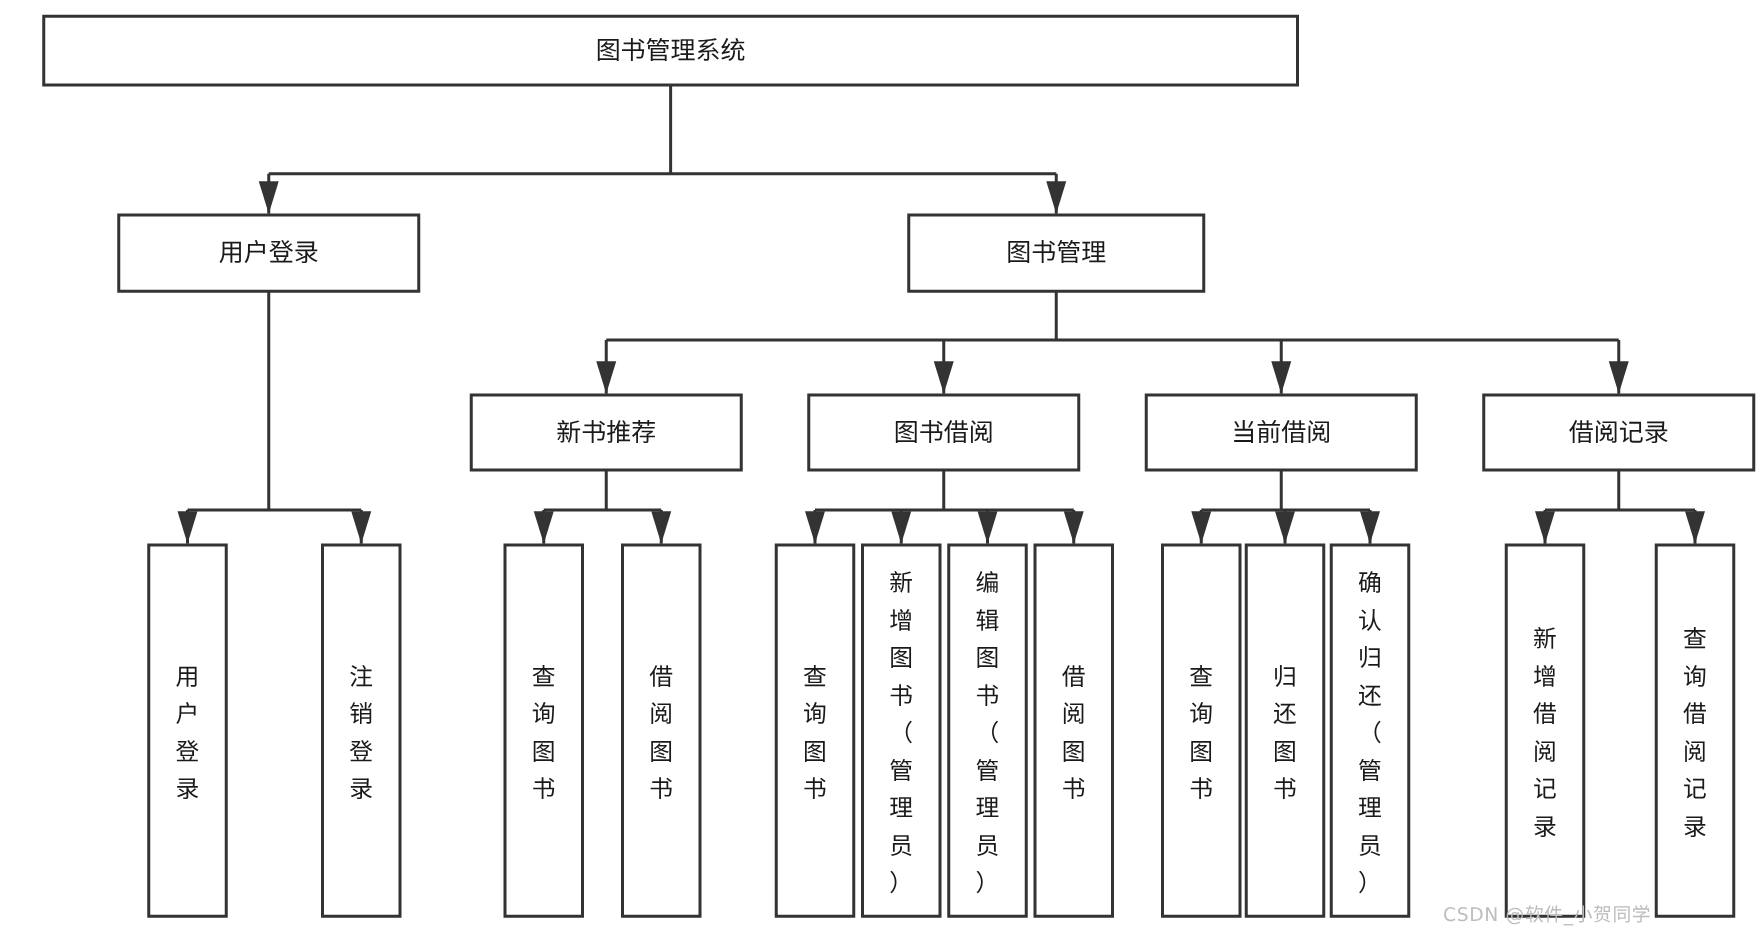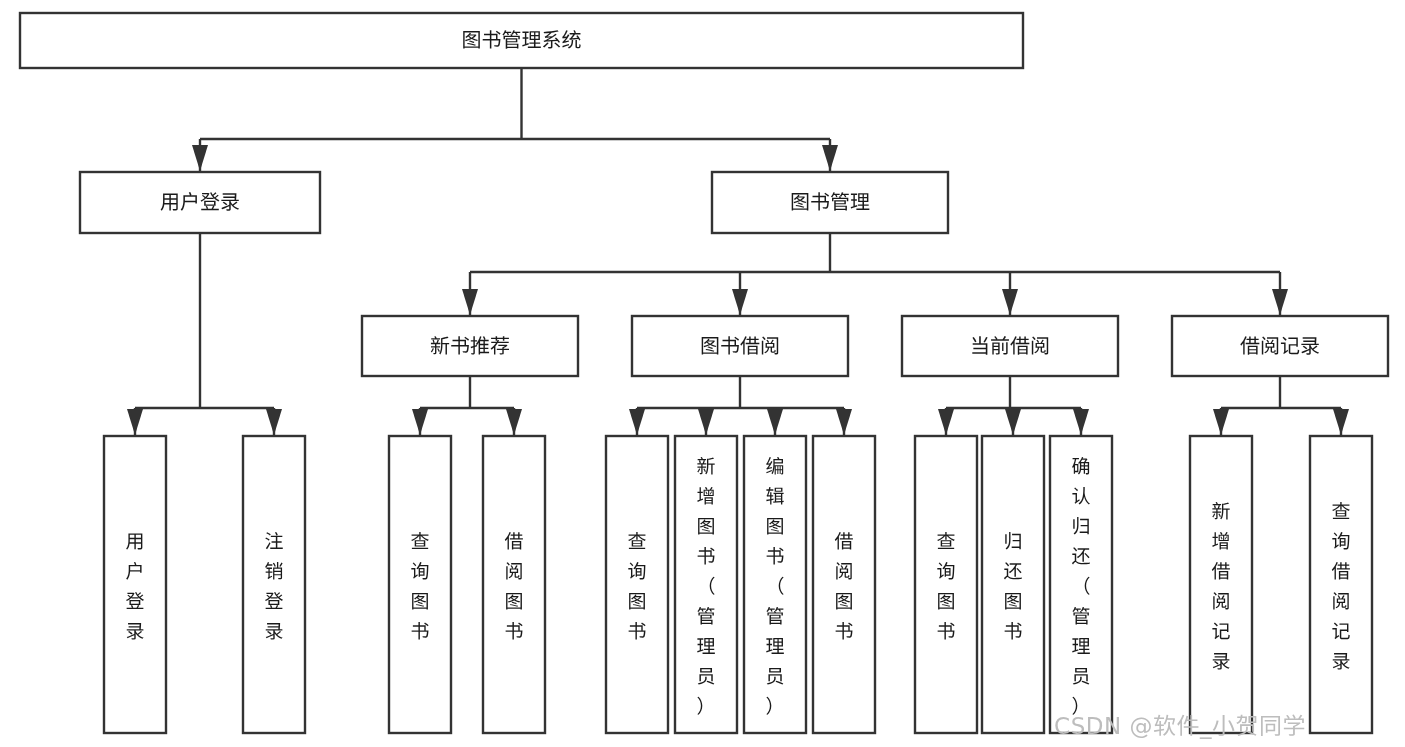--- a/index.html
+++ b/index.html
@@ -12,20 +12,21 @@
     width: 1405px;
     height: 747px;
     overflow: hidden;
     font-family: "DejaVu Sans", "Liberation Sans", sans-serif;
   }
   #diagram-root {
     position: relative;
     width: 1316px;
     height: 747px;
     background: #ffffff;
+    margin-left: 15px;
   }
   svg.diagram-canvas {
     position: absolute;
     left: 0;
     top: 0;
     width: 1405px;
     height: 747px;
     display: block;
   }
   .node-box {
@@ -54,21 +55,21 @@
     font-family: "DejaVu Sans", "Liberation Sans", sans-serif;
     font-size: 19px;
     fill: #1a1a1a;
     text-anchor: middle;
   }
   .watermark-text {
     position: absolute;
     right: 10px;
     bottom: 6px;
     font-family: "DejaVu Sans", "Liberation Sans", sans-serif;
-    font-size: 23px;
+    font-size: 15px;
     color: #bdbdbd;
     letter-spacing: 0.5px;
     white-space: nowrap;
     user-select: none;
   }
 </style>
 </head>
 <body>
 
 <div id="diagram-root">

